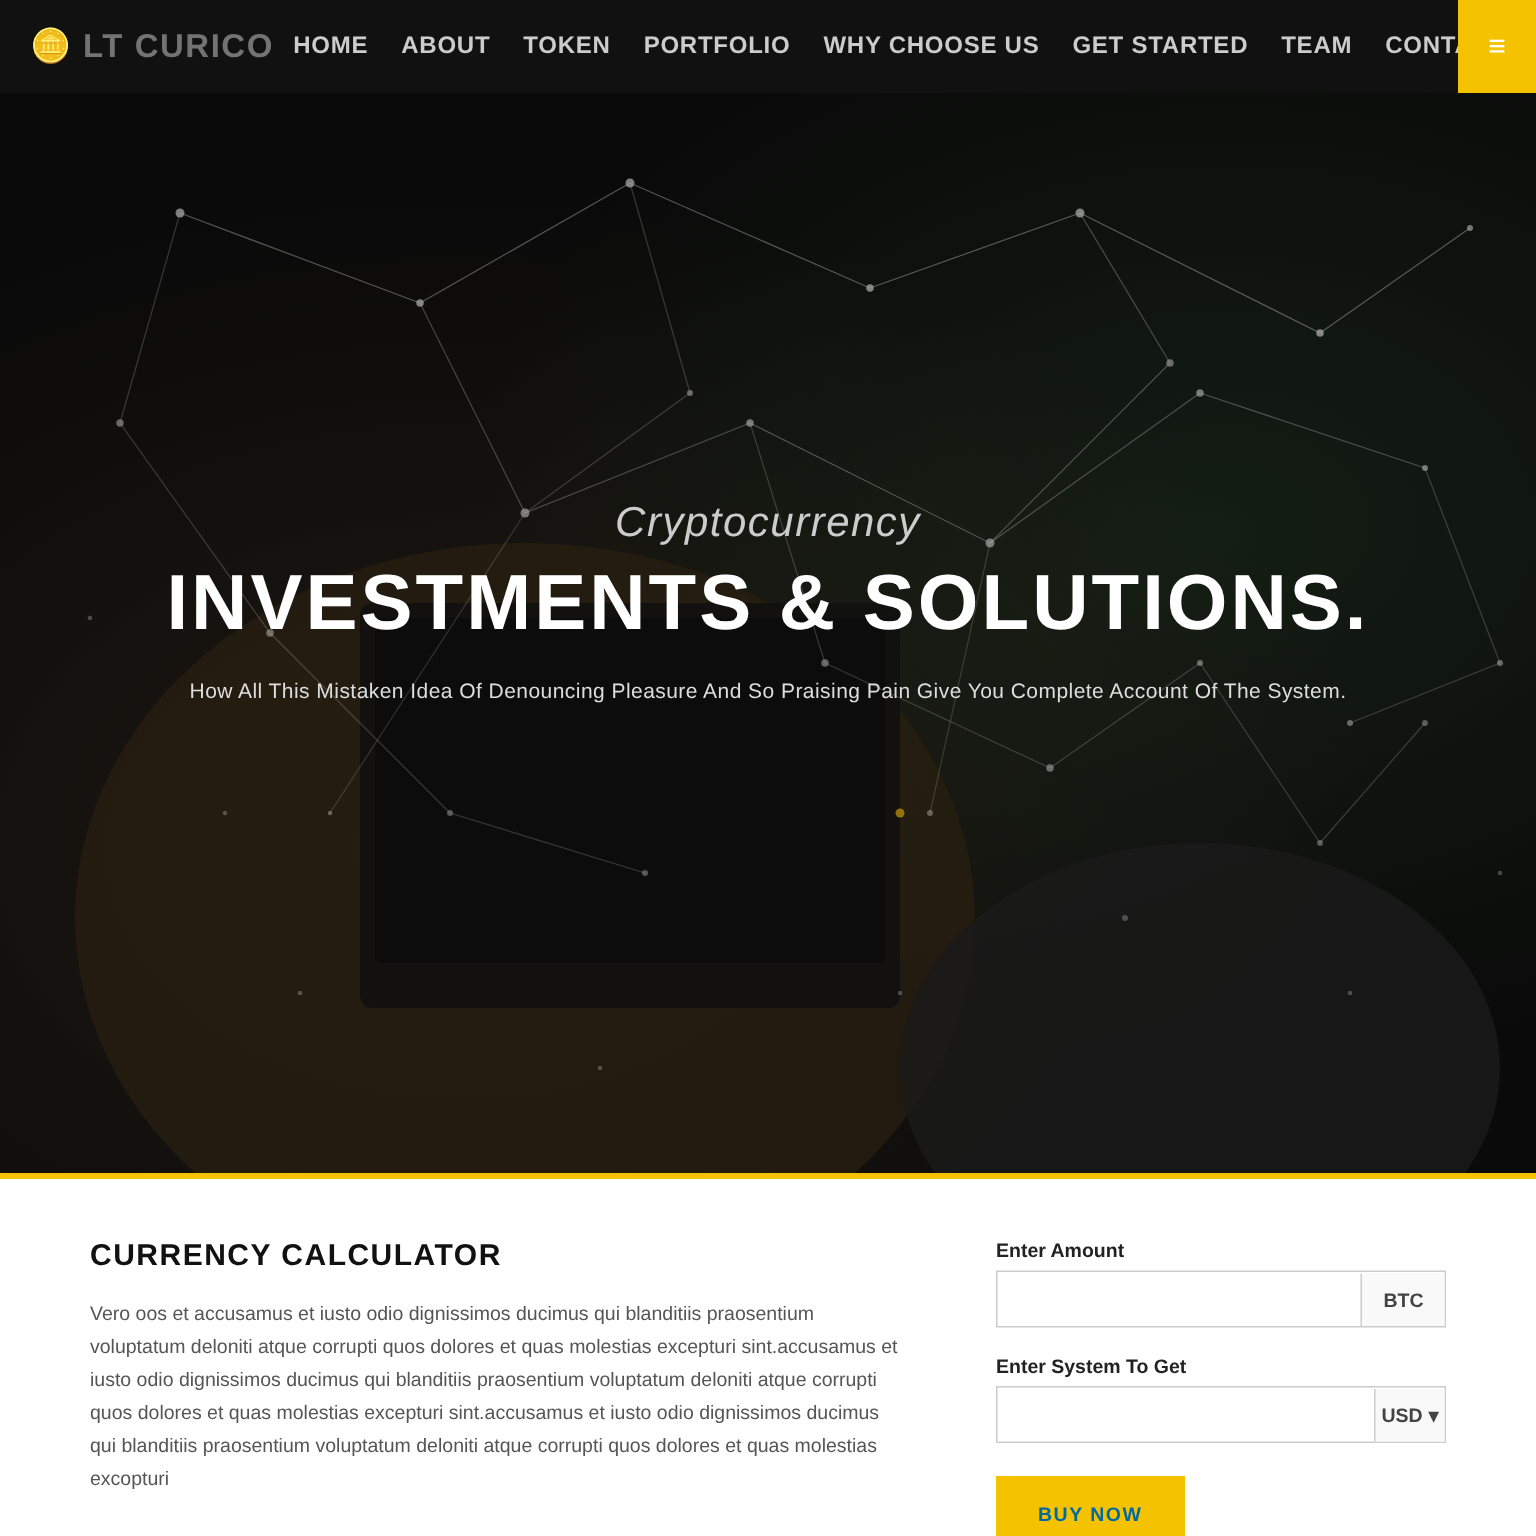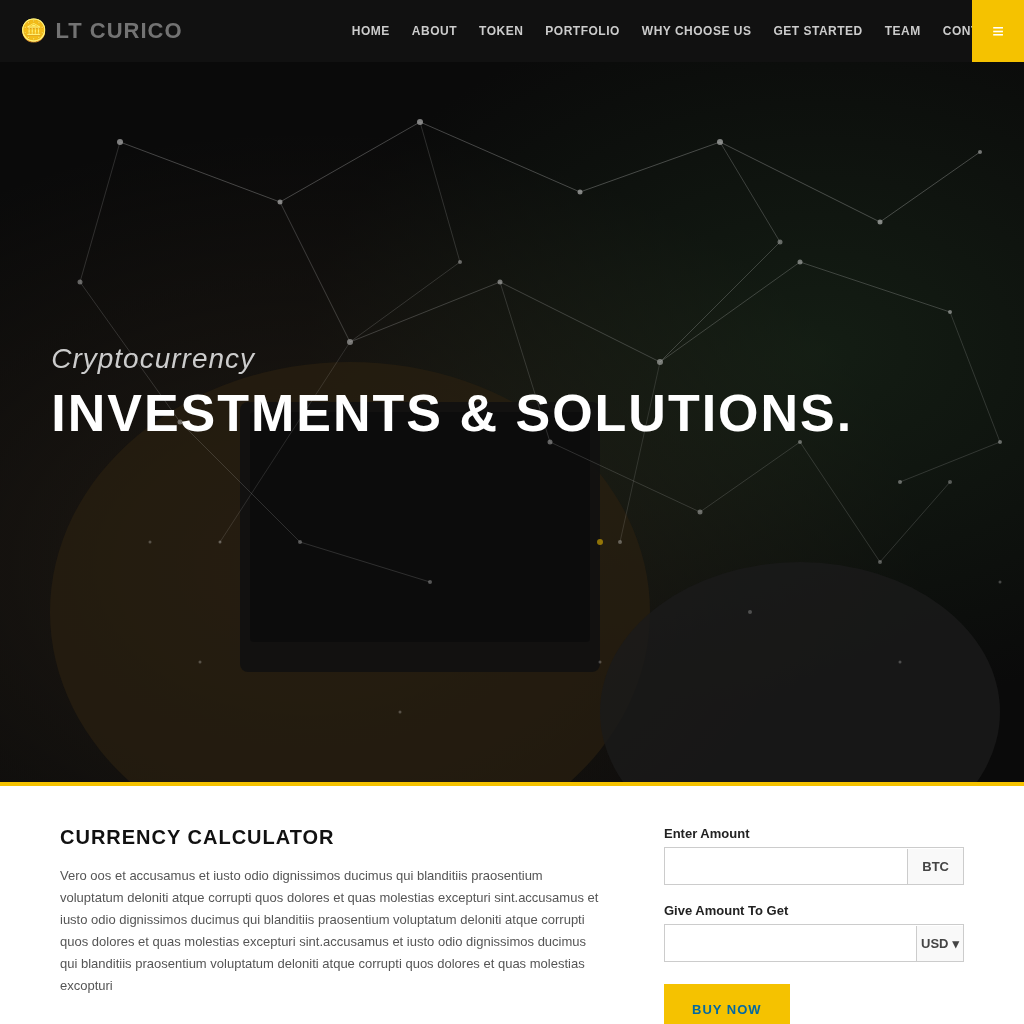--- a/index.html
+++ b/index.html
@@ -36,21 +36,21 @@
       color: #737373;
     }
     nav {
       display: flex;
       align-items: center;
       gap: 22px;
     }
     nav a {
       color: #ccc;
       text-decoration: none;
-      font-size: 12px;
+      font-size: 16px;
       font-weight: 600;
       letter-spacing: 0.5px;
       text-transform: uppercase;
     }
     .hamburger-btn {
       background: #f5c200;
       border: none;
       width: 52px;
       height: 62px;
       cursor: pointer;
@@ -82,20 +82,21 @@
       background-color: #222;
       
     }
 
     .hero-content {
       position: absolute;
       z-index: 3;
       top: 50%;
       left: 50%;
       transform: translate(-50%, -50%);
+      text-align: center;
       width: 90%;
       margin-top: -20px;
     }
     .hero-subtitle {
       font-size: 28px;
       color: #ccc;
       font-style: italic;
       font-weight: 300;
       margin-bottom: 10px;
       letter-spacing: 1px;
@@ -347,37 +348,38 @@
     <circle cx="200" cy="600" r="1.5" fill="white" opacity="0.4"></circle>
     <circle cx="60" cy="350" r="1.5" fill="white" opacity="0.4"></circle>
     <circle cx="1000" cy="520" r="1.5" fill="white" opacity="0.4"></circle>
 
     <circle cx="600" cy="480" r="3" fill="#f5c200" opacity="0.9"></circle>
   </svg>
 
   <div class="hero-content">
     <p class="hero-subtitle">Cryptocurrency</p>
     <h1 class="hero-title">INVESTMENTS &amp; SOLUTIONS.</h1>
+    <p class="hero-desc">How All This Mistaken Idea Of Denouncing Pleasure And So Praising Pain Give You Complete Account Of The System.</p>
   </div>
 </section>
 
 <div class="yellow-line"></div>
 
 <section class="calculator-section">
   <div class="calc-left">
     <h2 class="calc-title">CURRENCY CALCULATOR</h2>
     <p class="calc-desc">Vero oos et accusamus et iusto odio dignissimos ducimus qui blanditiis praosentium voluptatum deloniti atque corrupti quos dolores et quas molestias excepturi sint.accusamus et iusto odio dignissimos ducimus qui blanditiis praosentium voluptatum deloniti atque corrupti quos dolores et quas molestias excepturi sint.accusamus et iusto odio dignissimos ducimus qui blanditiis praosentium voluptatum deloniti atque corrupti quos dolores et quas molestias excopturi</p>
   </div>
   <div class="calc-right">
     <p class="calc-field-label">Enter Amount</p>
     <div class="calc-input-row">
       <input class="calc-input" type="text" placeholder="" style="">
       <span class="calc-currency">BTC</span>
     </div>
-    <p class="calc-field-label">Give Amount To Get</p>
+    <p class="calc-field-label">Enter System To Get</p>
     <div class="calc-select-row">
       <input class="calc-select-input" type="text" placeholder="" style="">
       <div class="calc-select-currency">
         <span>USD</span>
         <span>▾</span>
       </div>
     </div>
     <button class="buy-btn">BUY NOW</button>
   </div>
 </section>

